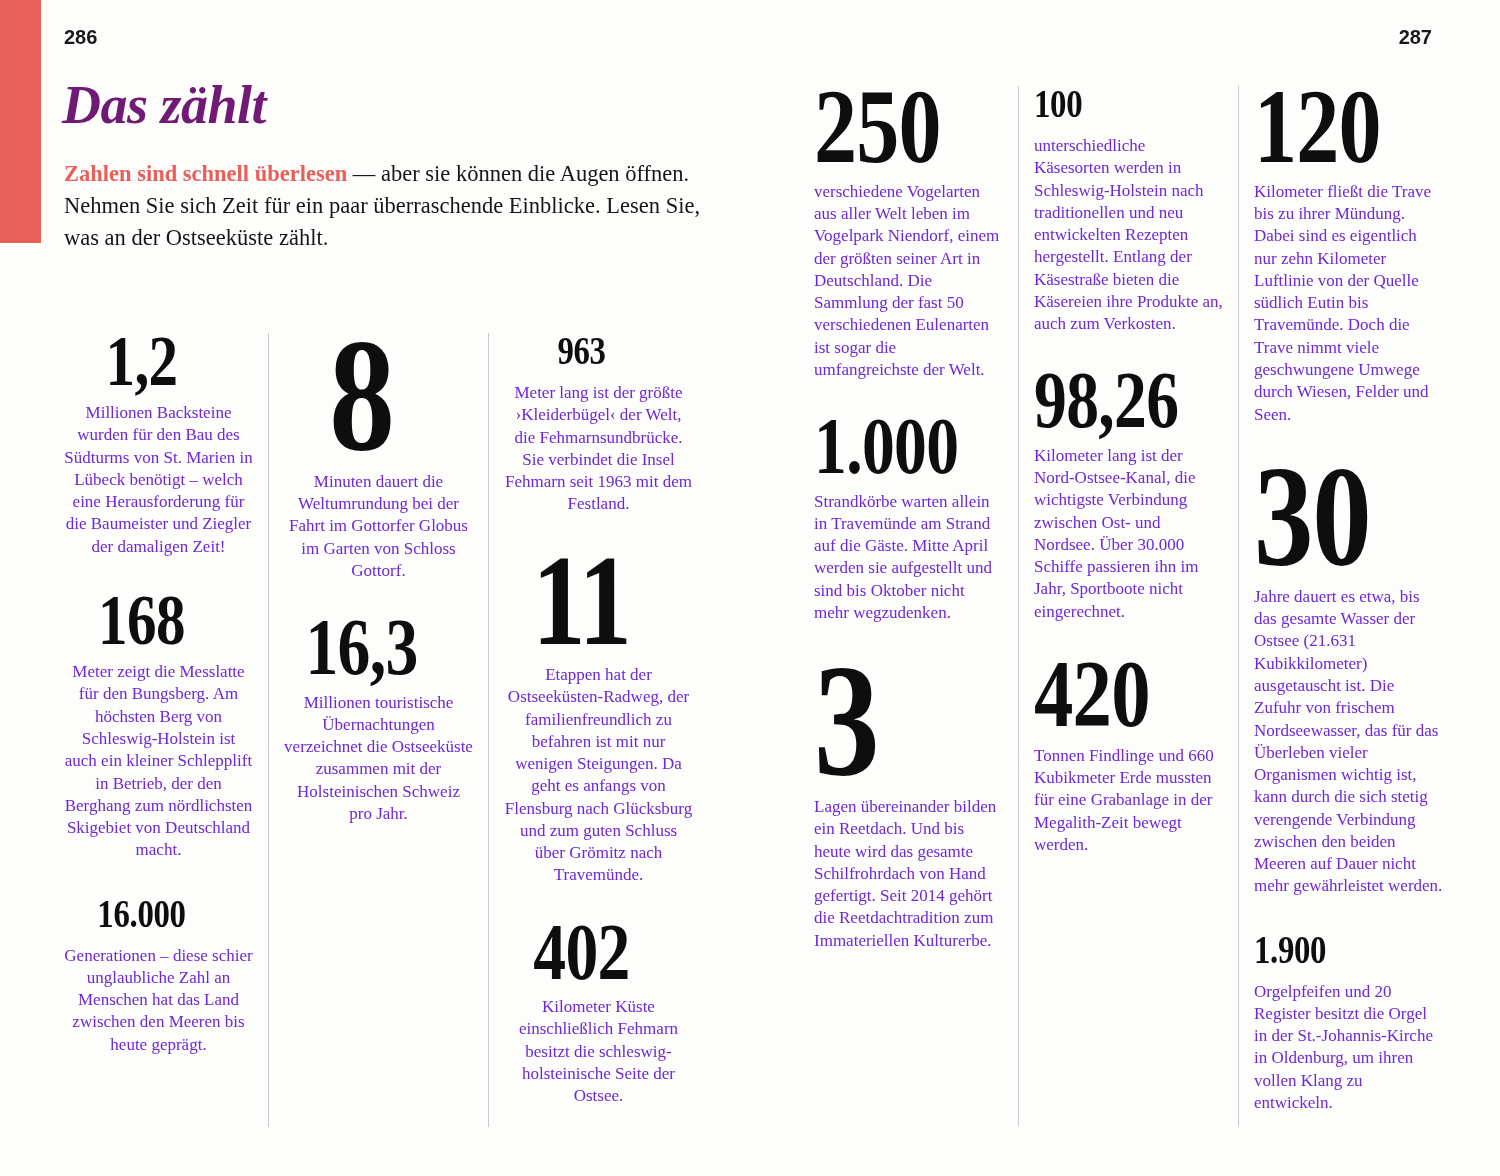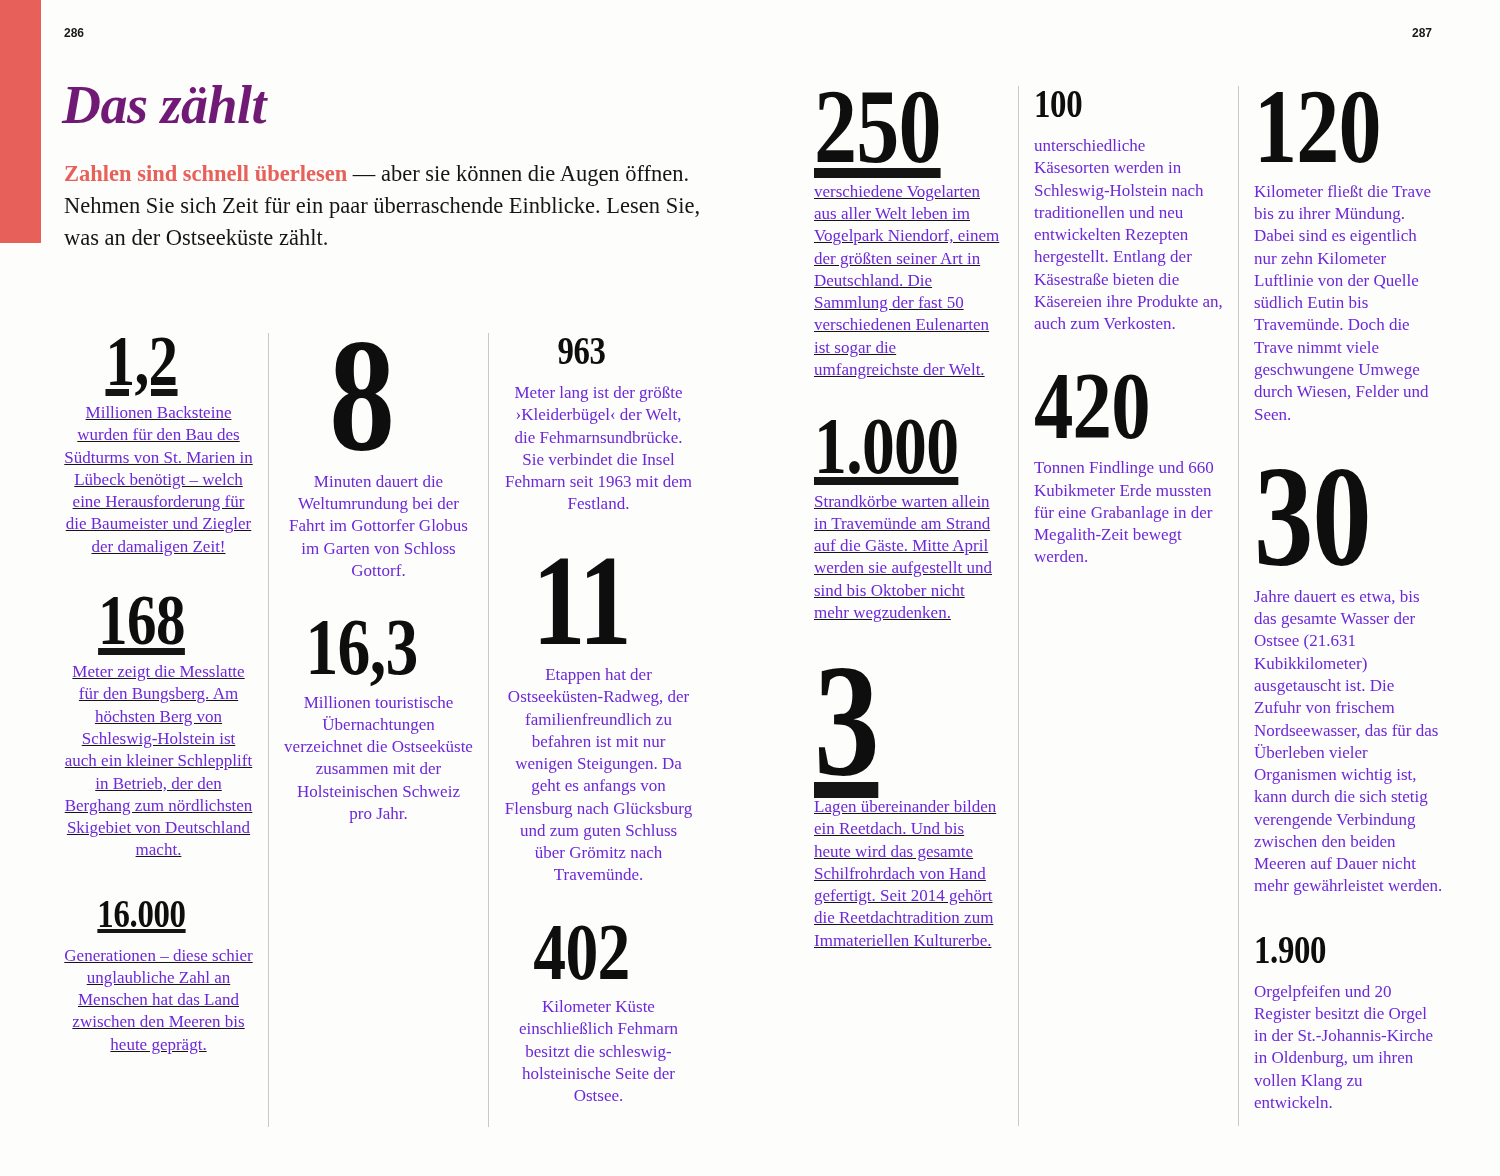--- a/index.html
+++ b/index.html
@@ -20,21 +20,21 @@
     position: absolute;
     left: 0; top: 0;
     width: 41px; height: 243px;
     background: var(--accent, #e8605a);
   }
   .pagenum {
     position: absolute;
     top: 26px;
     font-family: "Liberation Sans", sans-serif;
     font-weight: 700;
-    font-size: 12px;
+    font-size: 20px;
     color: #1a1a1a;
   }
   .pagenum-left { left: 64px; }
   .pagenum-right { right: 68px; text-align: center; }
   .title {
     position: absolute;
     left: 62px; top: 74px;
     font-size: 54px;
     font-weight: 700;
     letter-spacing: -0.5px;
@@ -55,21 +55,21 @@
     text-align: center;
   }
   .columns {
     position: absolute;
     display: flex;
     align-items: stretch;
   }
   .columns-left  { left: 64px;  top: 333px; width: 629px; height: 794px; text-align: center; }
   .columns-right { left: 814px; top: 86px;  width: 629px; height: 1040px; }
   .col { flex: 1 1 0; padding: 0 15px; min-width: 0; }
-  .col:first-child { padding-left: 0; text-decoration: underline; }
+  .col:first-child { padding-left: 0; }
   .col:last-child  { padding-right: 0; }
   .col + .col { border-left: 1px solid #c9c9c9; }
   .stat + .stat { margin-top: 34px; }
   .num {
     font-weight: 700;
     line-height: 0.78;
     white-space: nowrap;
     transform: scaleX(0.82);
     transform-origin: 0 100%;
     margin-bottom: 13px;
@@ -165,20 +165,24 @@
         <p class="desc">Lagen übereinander bilden ein Reetdach. Und bis heute wird das gesamte Schilfrohrdach von Hand gefertigt. Seit 2014 gehört die Reetdachtradition zum Immateriellen Kulturerbe.</p>
       </div>
     </div>
 
     <div class="col">
       <div class="stat">
         <div class="num n-xs">100</div>
         <p class="desc">unterschiedliche Käsesorten werden in Schleswig-Holstein nach traditionellen und neu entwickelten Rezepten hergestellt. Entlang der Käsestraße bieten die Käsereien ihre Produkte an, auch zum Verkosten.</p>
       </div>
       <div class="stat">
+        <div class="num n-md">98,26</div>
+        <p class="desc">Kilometer lang ist der Nord-Ostsee-Kanal, die wichtigste Verbindung zwischen Ost- und Nordsee. Über 30.000 Schiffe passieren ihn im Jahr, Sportboote nicht eingerechnet.</p>
+      </div>
+      <div class="stat">
         <div class="num n-lg">420</div>
         <p class="desc">Tonnen Findlinge und 660 Kubikmeter Erde mussten für eine Grabanlage in der Megalith-Zeit bewegt werden.</p>
       </div>
     </div>
 
     <div class="col">
       <div class="stat">
         <div class="num n-xl">120</div>
         <p class="desc">Kilometer fließt die Trave bis zu ihrer Mündung. Dabei sind es eigentlich nur zehn Kilometer Luftlinie von der Quelle südlich Eutin bis Travemünde. Doch die Trave nimmt viele geschwungene Umwege durch Wiesen, Felder und Seen.</p>
       </div>

